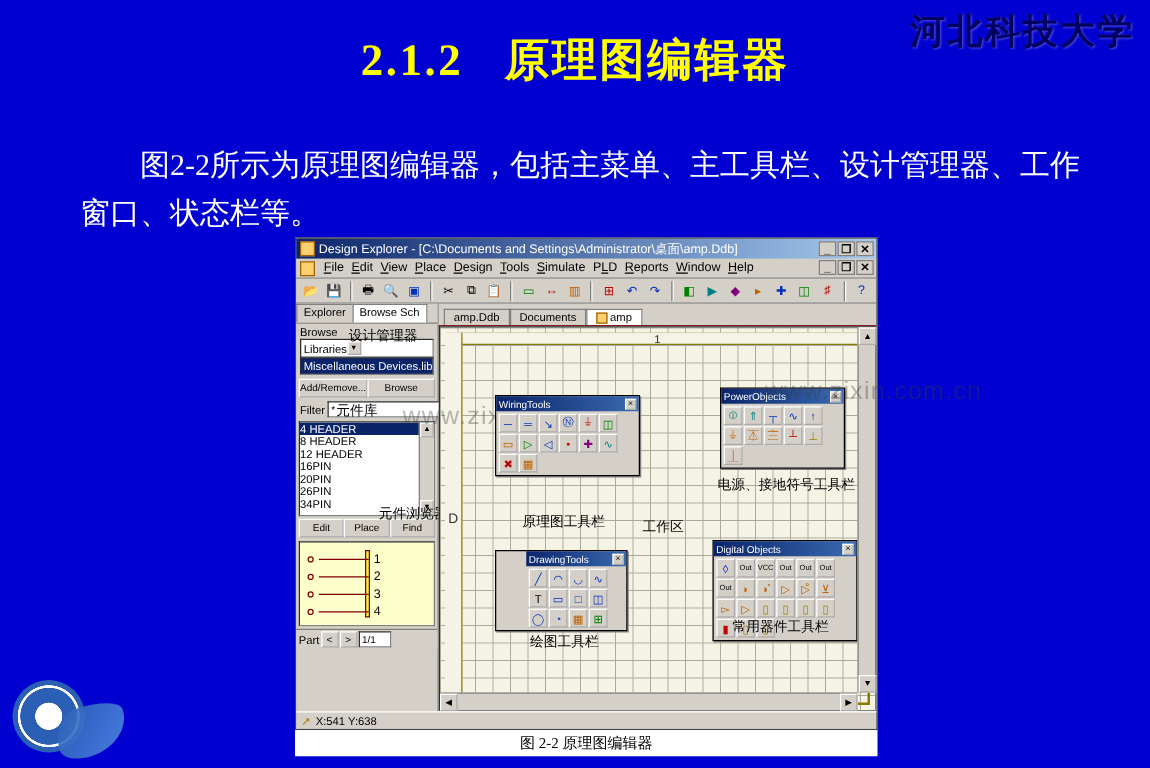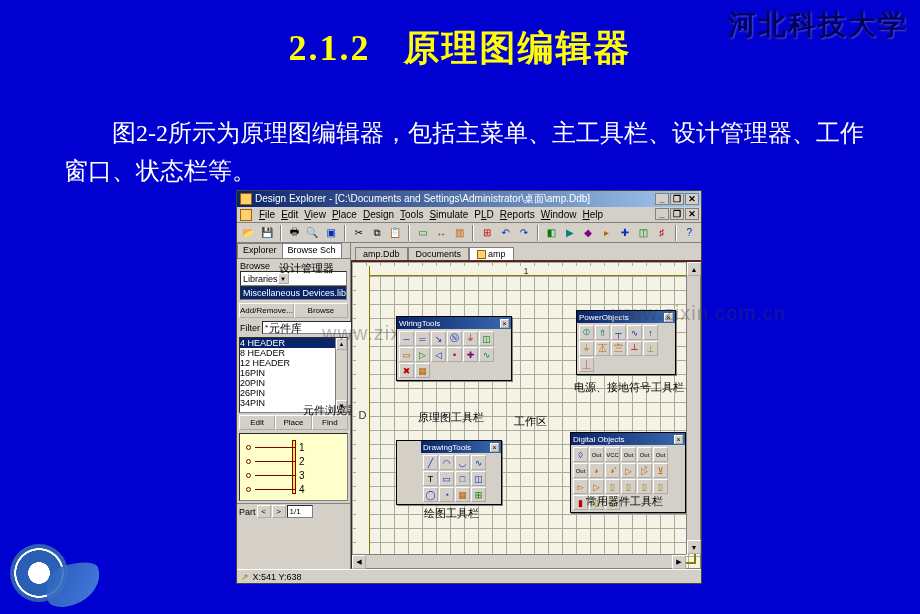--- a/index.html
+++ b/index.html
@@ -490,13 +490,14 @@
     </div>
 
     <div class="statusbar">
       <span class="arrow-ico">↗</span>
       <span>X:541 Y:638</span>
     </div>
   </div>
 
   <div class="watermark" style="left:376px;top:112px;">www.zixin.com.cn</div>
 
+  <div class="caption">图 2-2  原理图编辑器</div>
 </div>
 
 </body></html>

